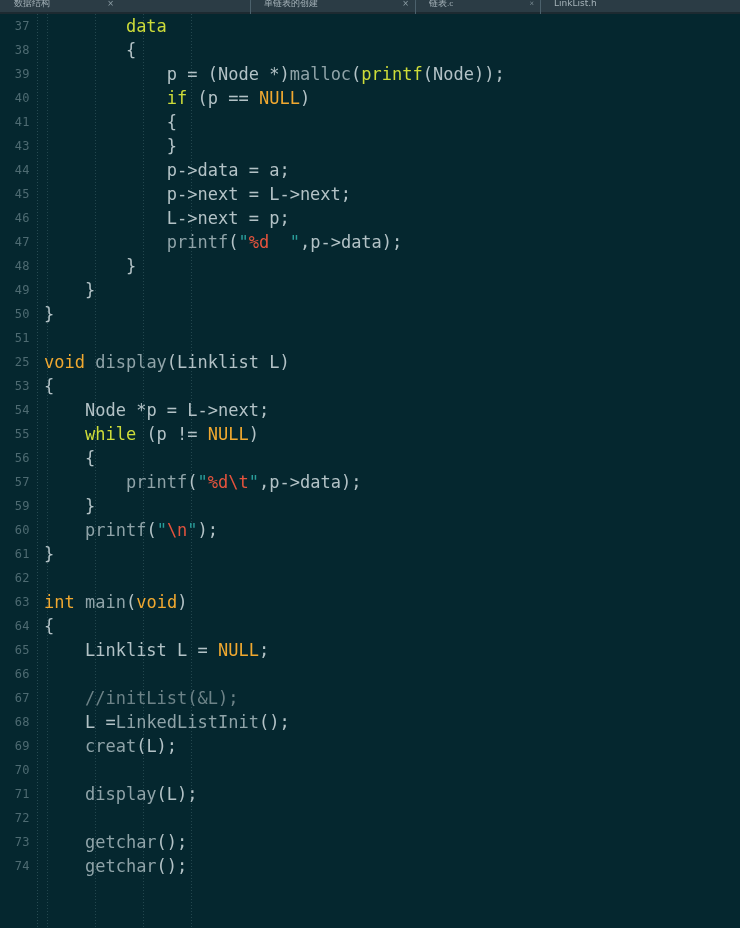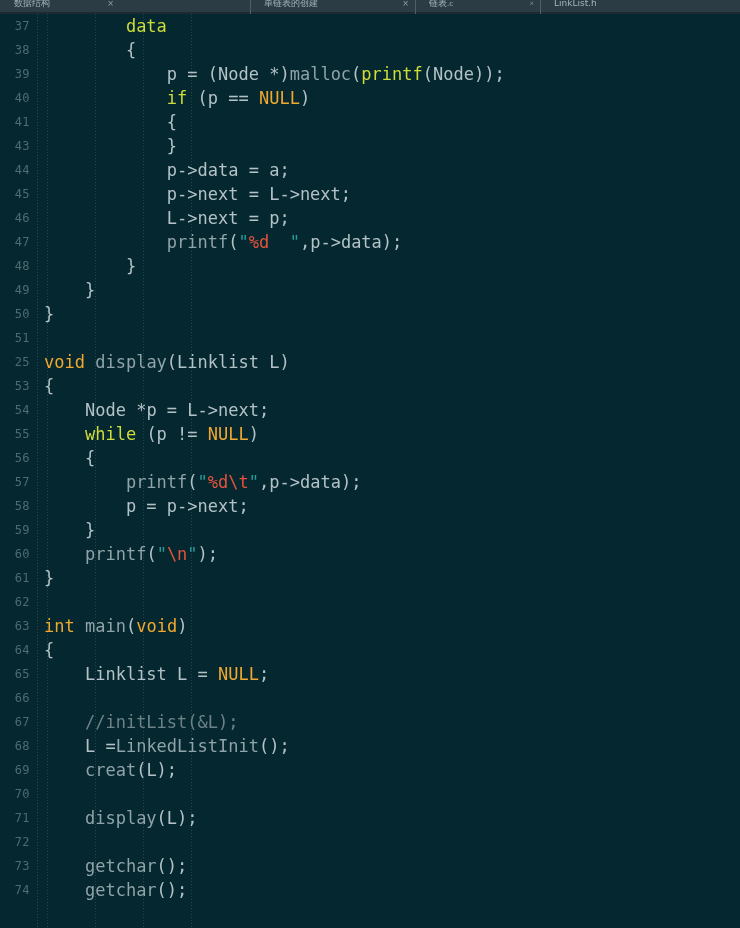--- a/index.html
+++ b/index.html
@@ -185,21 +185,20 @@
       <div class="line"><span class="ln">48</span><span class="src"><span class="id">        </span><span class="brc">}</span></span></div>
       <div class="line"><span class="ln">49</span><span class="src"><span class="id">    </span><span class="brc">}</span></span></div>
       <div class="line"><span class="ln">50</span><span class="src"><span class="brc">}</span></span></div>
       <div class="line"><span class="ln">51</span><span class="src"></span></div>
       <div class="line"><span class="ln">25</span><span class="src"><span class="ty">void</span><span class="id"> </span><span class="fn">display</span><span class="id">(</span><span class="id">Linklist</span><span class="id"> L)</span></span></div>
       <div class="line"><span class="ln">53</span><span class="src"><span class="brc">{</span></span></div>
       <div class="line"><span class="ln">54</span><span class="src"><span class="id">    </span><span class="id">Node</span><span class="id"> *p = L-&gt;next;</span></span></div>
       <div class="line"><span class="ln">55</span><span class="src"><span class="id">    </span><span class="kw">while</span><span class="id"> (p != </span><span class="ty">NULL</span><span class="id">)</span></span></div>
       <div class="line"><span class="ln">56</span><span class="src"><span class="id">    </span><span class="brc">{</span></span></div>
       <div class="line"><span class="ln">57</span><span class="src"><span class="id">        </span><span class="fn">printf</span><span class="id">(</span><span class="str">"</span><span class="esc">%d\t</span><span class="str">"</span><span class="id">,p-&gt;data);</span></span></div>
-      <div class="line"><span class="ln">58</span><span class="src"><span class="id">        </span><span class="id">p = p-&gt;next;</span></span></div>
       <div class="line"><span class="ln">59</span><span class="src"><span class="id">    </span><span class="brc">}</span></span></div>
       <div class="line"><span class="ln">60</span><span class="src"><span class="id">    </span><span class="fn">printf</span><span class="id">(</span><span class="str">"</span><span class="esc">\n</span><span class="str">"</span><span class="id">);</span></span></div>
       <div class="line"><span class="ln">61</span><span class="src"><span class="brc">}</span></span></div>
       <div class="line"><span class="ln">62</span><span class="src"></span></div>
       <div class="line"><span class="ln">63</span><span class="src"><span class="ty">int</span><span class="id"> </span><span class="fn">main</span><span class="id">(</span><span class="ty">void</span><span class="id">)</span></span></div>
       <div class="line"><span class="ln">64</span><span class="src"><span class="brc">{</span></span></div>
       <div class="line"><span class="ln">65</span><span class="src"><span class="id">    </span><span class="id">Linklist</span><span class="id"> L = </span><span class="ty">NULL</span><span class="id">;</span></span></div>
       <div class="line"><span class="ln">66</span><span class="src"></span></div>
       <div class="line"><span class="ln">67</span><span class="src"><span class="id">    </span><span class="cmt">//initList(&amp;L);</span></span></div>
       <div class="line"><span class="ln">68</span><span class="src"><span class="id">    </span><span class="id">L =</span><span class="fn">LinkedListInit</span><span class="id">();</span></span></div>

